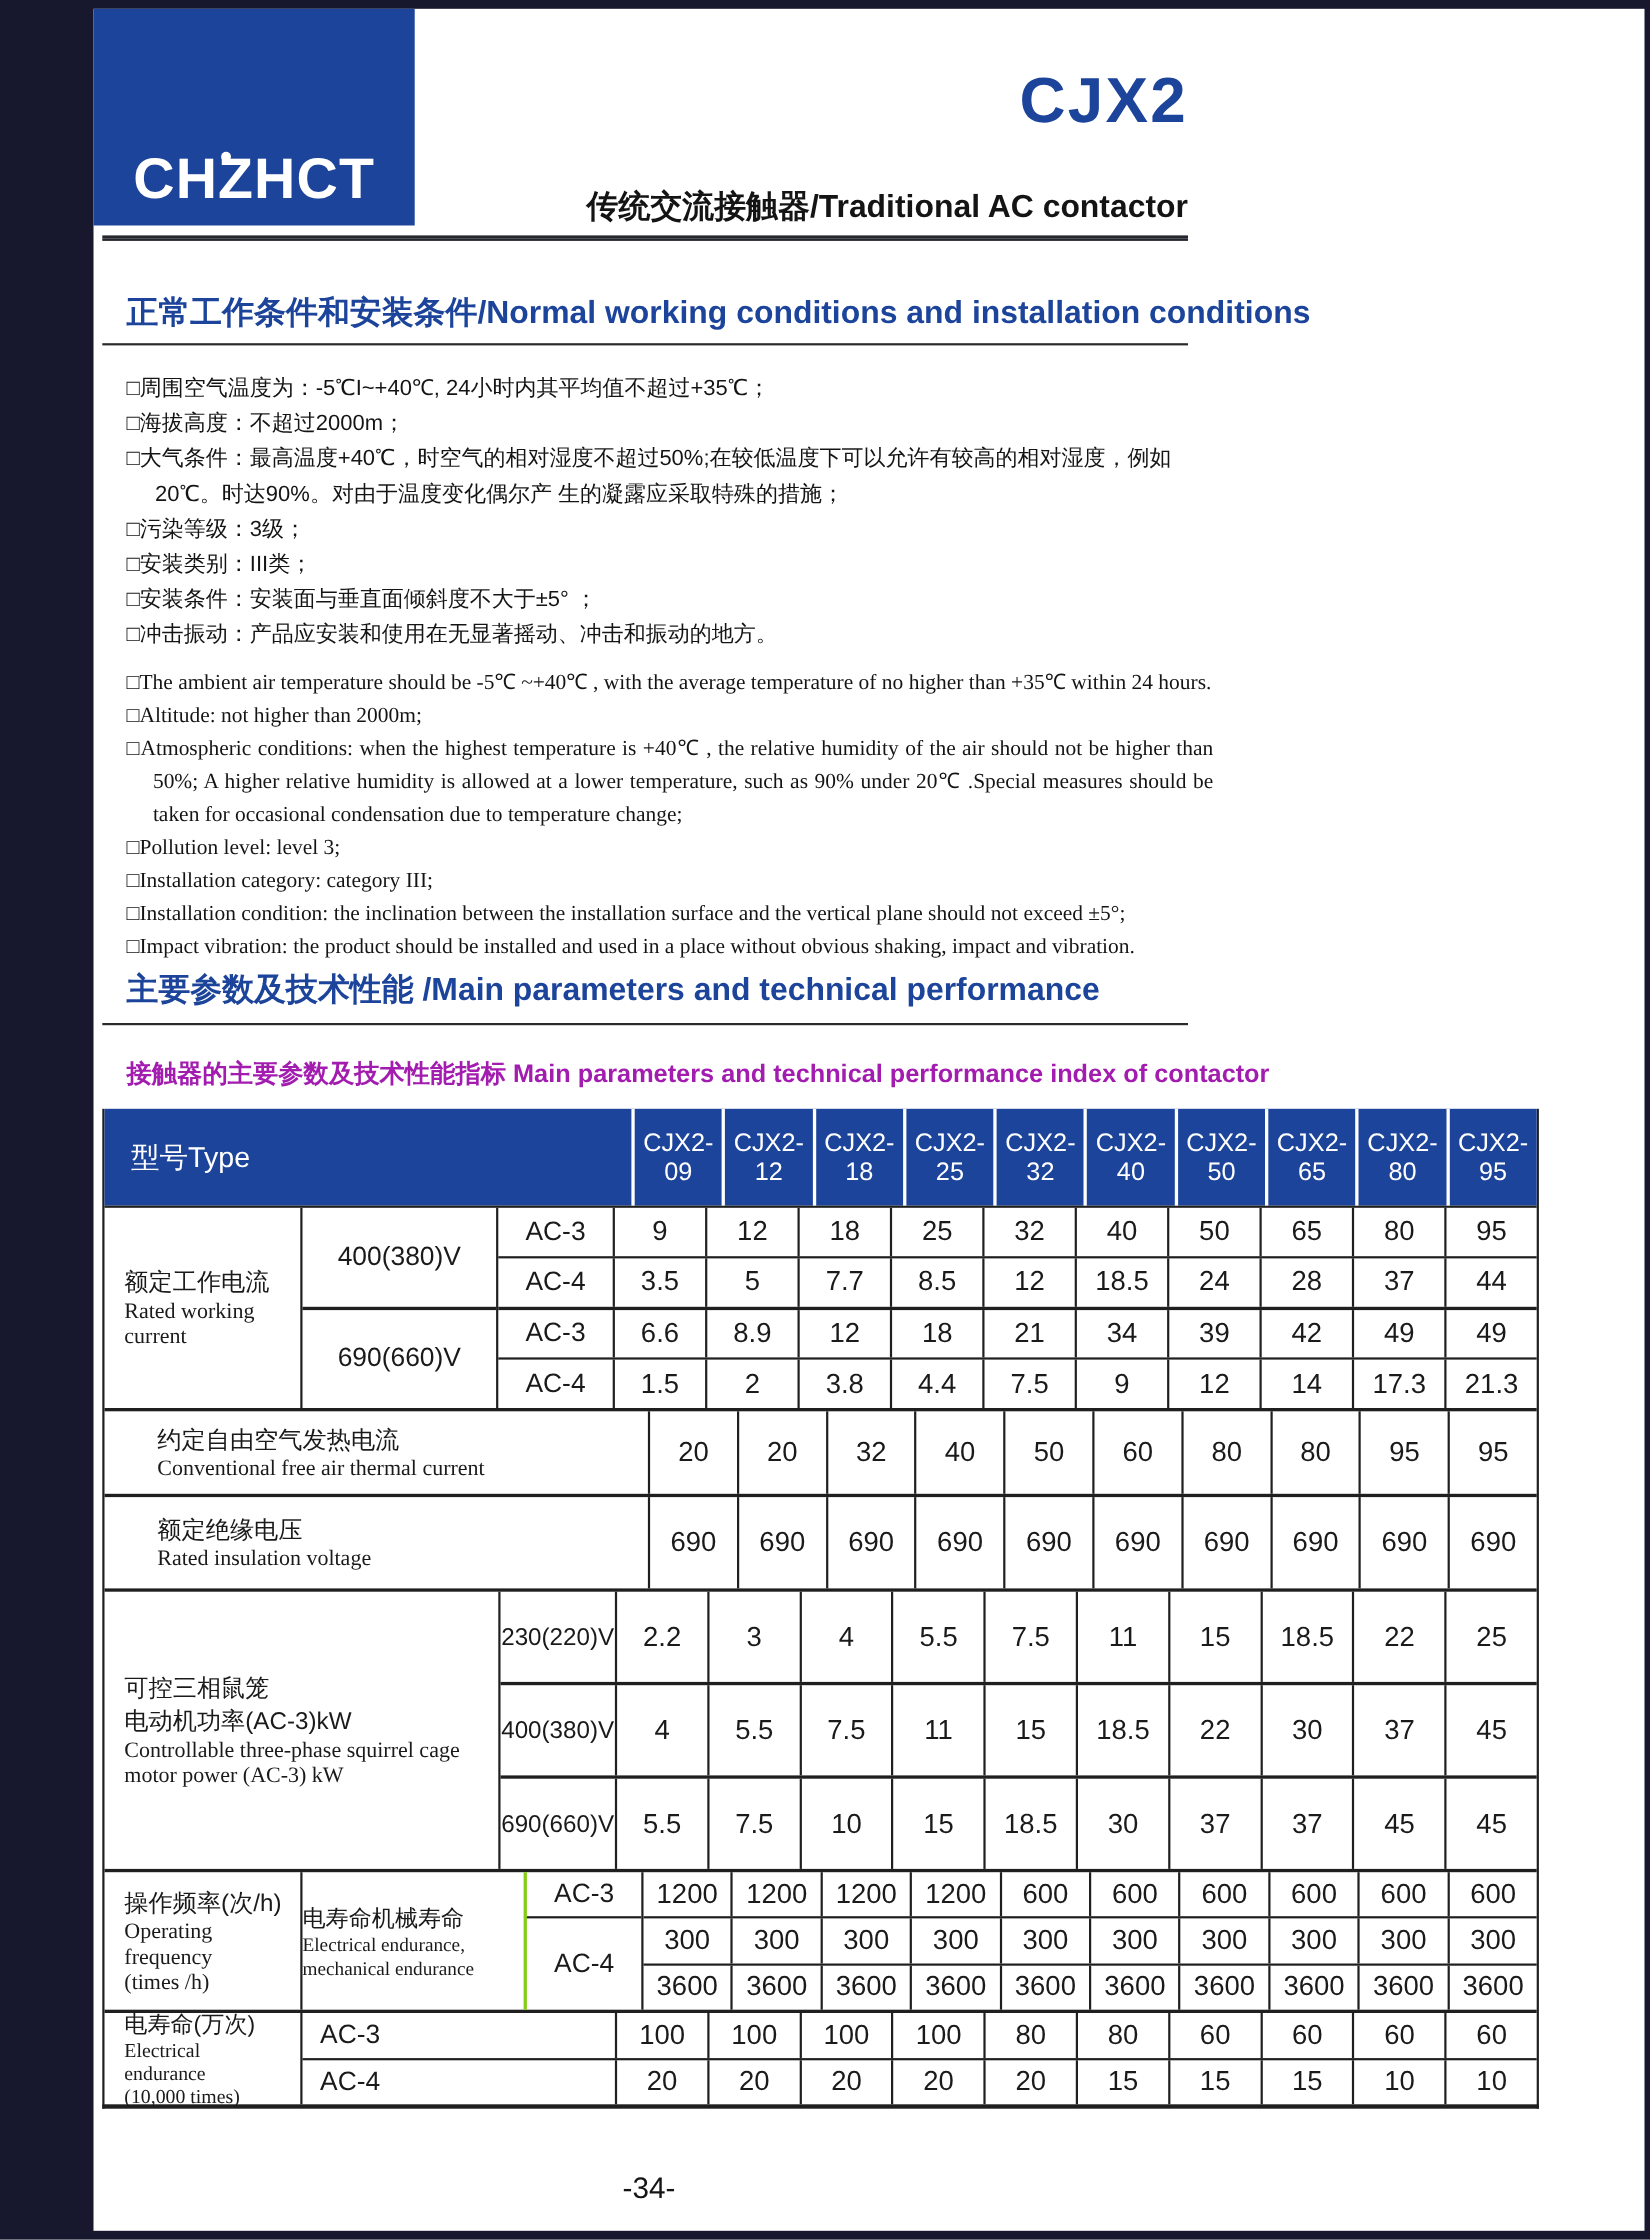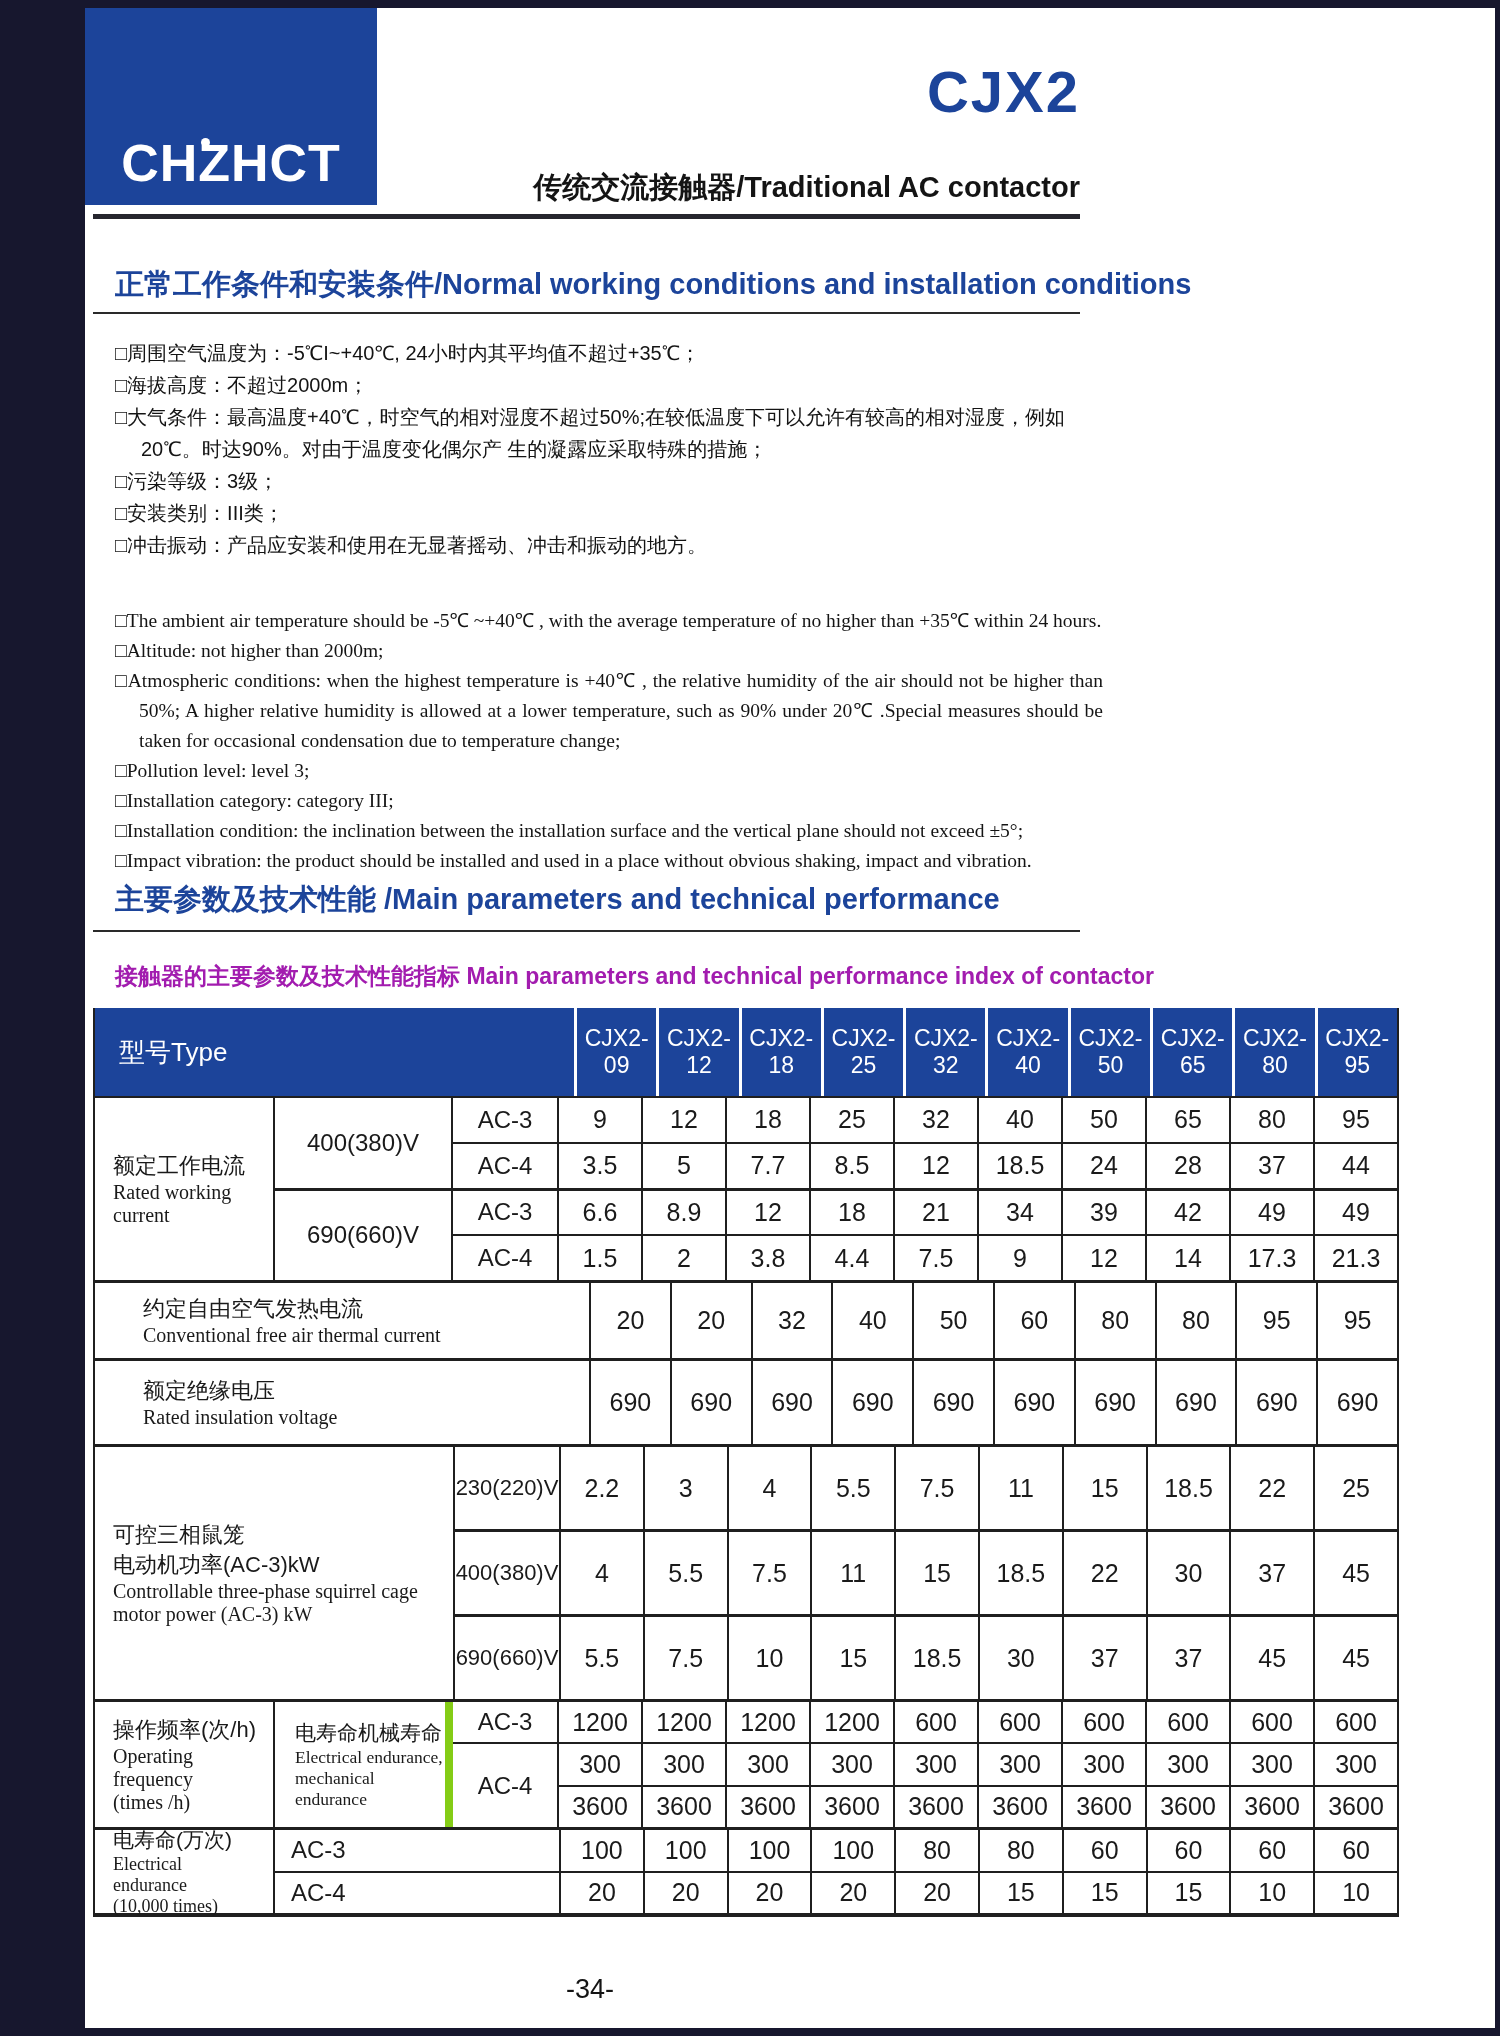--- a/index.html
+++ b/index.html
@@ -70,21 +70,21 @@
   .bandB { height:78px; border-top:3px solid #1f1f1f; }
   .bandC { height:86px; border-top:3px solid #1f1f1f; }
   .lbl-wide { width:464px;margin-left:30px; }
 
   .bandD { height:255px; border-top:3px solid #1f1f1f; }
   .c12 { width:360px; border-right:2px solid #1f1f1f; }
   .bandD .rrow + .rrow { border-top:3px solid #1f1f1f; }
   .bandD .c3 { font-size:22px; }
 
   .bandE { height:128px; border-top:3px solid #1f1f1f; }
-  .c2e { width:178px; border-right:8px solid #84cc16; padding-left:20px; }
+  .c2e { width:204px; border-right:3px solid #84cc16; padding-left:0; }
   .c2e .lbl-zh { font-size:21px; }
   .c2e .lbl-en { font-size:17.5px; line-height:21px; }
   .c3col { width:104px; display:flex; flex-direction:column; }
   .c3top { height:42px; display:flex; align-items:center; justify-content:center; font-size:24px;
            border-bottom:2px solid #1f1f1f; }
   .c3rest { flex:1; display:flex; align-items:center; justify-content:center; font-size:24px; }
   .valcol { flex:1; display:flex; flex-direction:column; border-left:2px solid #1f1f1f; }
   .valcol .vals { border-left:none; }
   .valcol .vals + .vals { border-top:2px solid #1f1f1f; }
 
@@ -110,20 +110,21 @@
 
   <div class="abs sec-title sec1-title">正常工作条件和安装条件/Normal working conditions and installation conditions</div>
   <div class="abs sec1-rule"></div>
 
   <div class="abs zh-list">
     <div class="item">□周围空气温度为：-5℃I~+40℃, 24小时内其平均值不超过+35℃；</div>
     <div class="item">□海拔高度：不超过2000m；</div>
     <div class="item">□大气条件：最高温度+40℃，时空气的相对湿度不超过50%;在较低温度下可以允许有较高的相对湿度，例如20℃。时达90%。对由于温度变化偶尔产 生的凝露应采取特殊的措施；</div>
     <div class="item">□污染等级：3级；</div>
     <div class="item">□安装类别：III类；</div>
+    <div class="item">□安装条件：安装面与垂直面倾斜度不大于±5°  ；</div>
     <div class="item">□冲击振动：产品应安装和使用在无显著摇动、冲击和振动的地方。</div>
   </div>
 
   <div class="abs en-list">
     <div class="item one">□The ambient air temperature should be -5℃ ~+40℃ , with the average temperature of no higher than +35℃ within 24 hours.</div>
     <div class="item one">□Altitude: not higher than 2000m;</div>
     <div class="item justify">□Atmospheric conditions: when the highest temperature is +40℃ , the relative humidity of the air should not be higher than 50%; A higher relative humidity is allowed at a lower temperature, such as 90% under 20℃ .Special measures should be taken for occasional condensation due to temperature change;</div>
     <div class="item one">□Pollution level: level 3;</div>
     <div class="item one">□Installation category: category III;</div>
     <div class="item one">□Installation condition: the inclination between the installation surface and the vertical plane should not exceed ±5°;</div>

